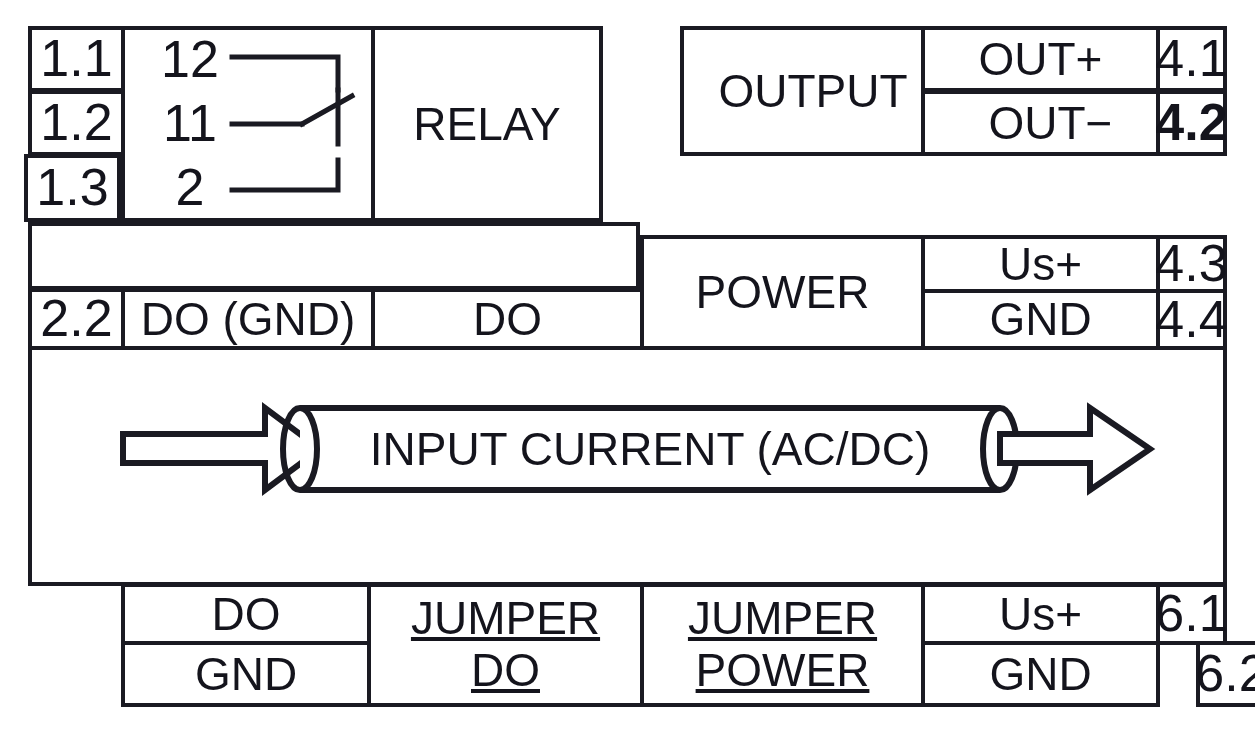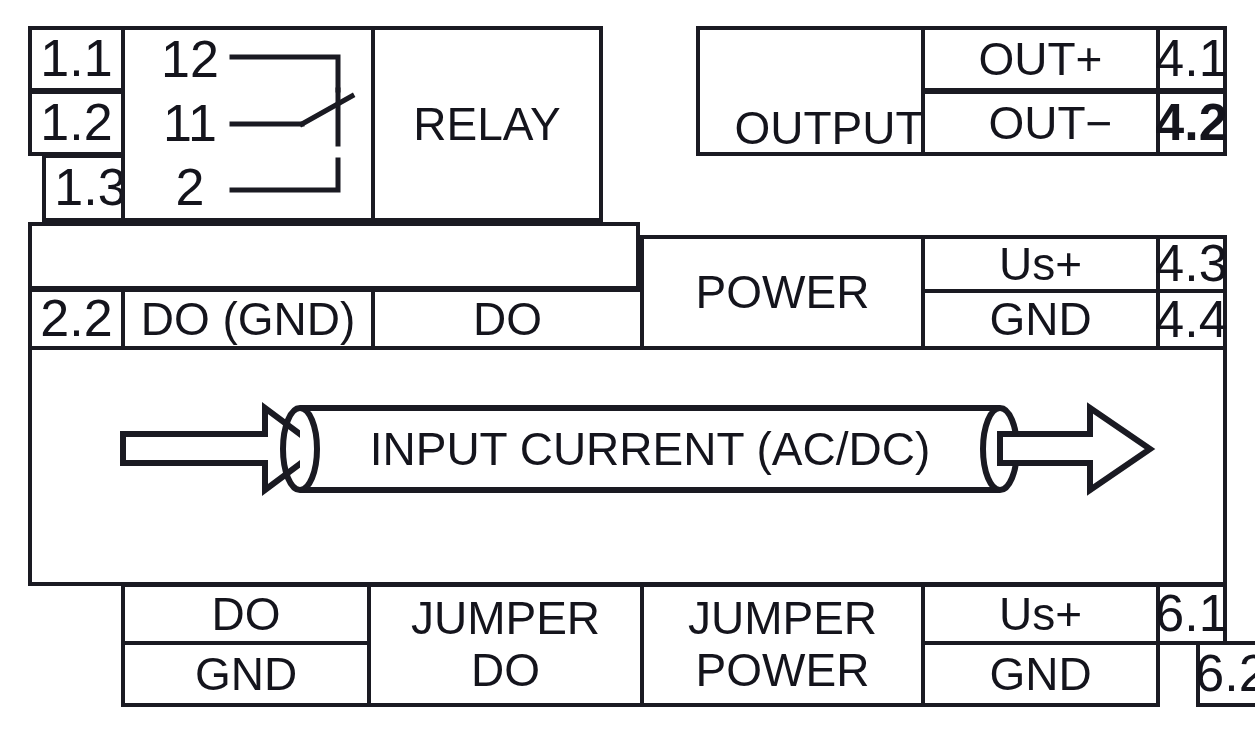--- a/index.html
+++ b/index.html
@@ -30,20 +30,21 @@
     line-height: 1.02;
     white-space: pre;
     text-align: center;
   }
   .label-md { font-size: 52px; }
   .label-lg { font-size: 46px; }
   .two-line {
     flex-direction: column;
     justify-content: center;
     line-height: 1.12;
+    text-decoration: underline;
   }
   .plain {
     position: absolute;
     display: flex;
     align-items: center;
     justify-content: center;
     color: #14141c;
     white-space: pre;
   }
   svg { display: block; }
@@ -58,21 +59,21 @@
 <body>
 
 <div id="diagram">
 
   <div class="cell label-md" style="left:28px; top:26px; width:97px; height:66px;">
     <span>1.1</span>
   </div>
   <div class="cell label-md" style="left:28px; top:90px; width:97px; height:66px;">
     <span>1.2</span>
   </div>
-  <div class="cell label-md" style="left:42px; top:154px; width:97px; height:68px;">
+  <div class="cell label-md" style="left:24px; top:154px; width:97px; height:68px;">
     <span>1.3</span>
   </div>
 
   <div class="cell" style="left:121px; top:26px; width:254px; height:196px;"></div>
 
   <div class="plain label-md" style="left:155px; top:32px; width:70px; height:54px;text-align:right;">
     <span>12</span>
   </div>
   <div class="plain label-md" style="left:155px; top:96px; width:70px; height:54px;">
     <span>11</span>
@@ -93,21 +94,21 @@
       <path d="M 338 90 L 338 144"></path>
 
       <path d="M 232 190 L 338 190 L 338 160"></path>
     </g>
   </svg>
 
   <div class="cell label-lg" style="left:371px; top:26px; width:232px; height:196px;">
     <span>RELAY</span>
   </div>
 
-  <div class="cell label-lg" style="left:696px; top:26px; width:266px; height:130px;align-items:flex-end;">
+  <div class="cell label-lg" style="left:680px; top:26px; width:266px; height:130px;">
     <span>OUTPUT</span>
   </div>
   <div class="cell label-lg" style="left:921px; top:26px; width:239px; height:66px;">
     <span>OUT+</span>
   </div>
   <div class="cell label-md" style="left:1156px; top:26px; width:71px; height:66px;">
     <span>4.1</span>
   </div>
   <div class="cell label-lg" style="left:921px; top:90px; width:239px; height:66px;padding-left:20px;">
     <span>OUT−</span>

